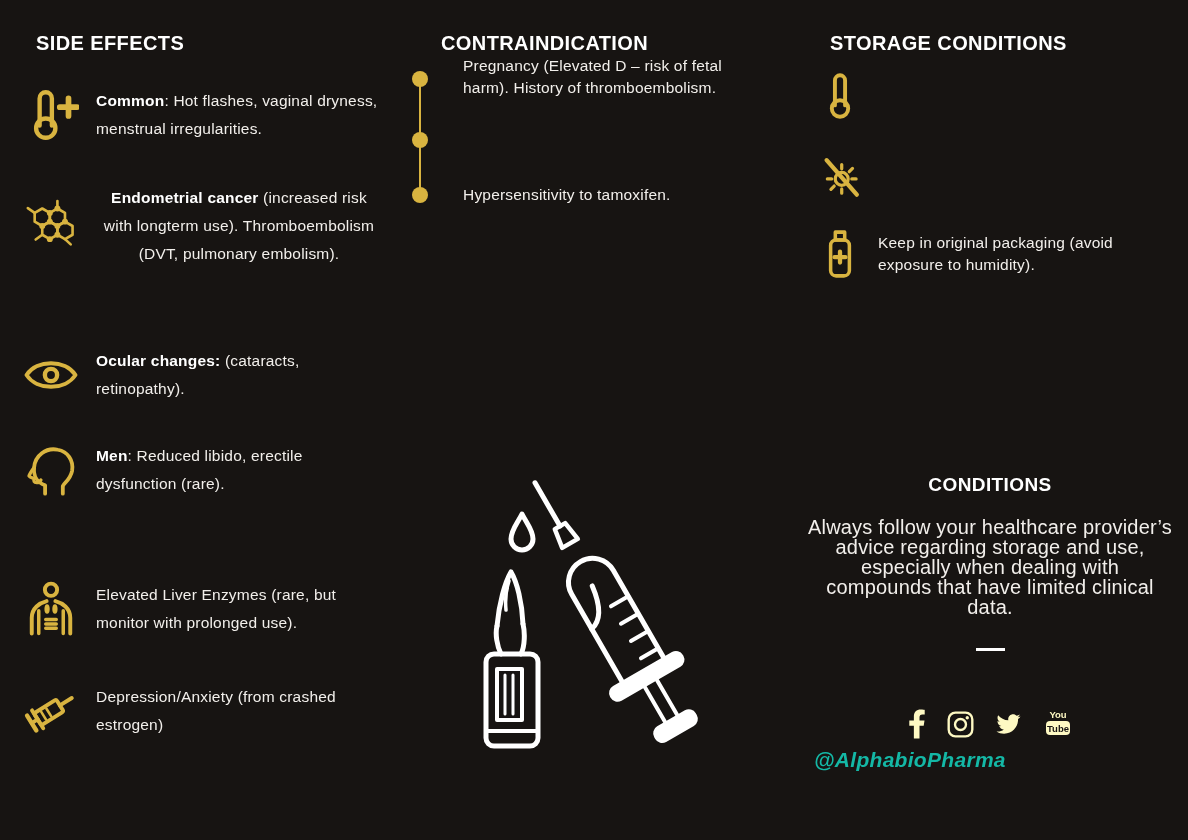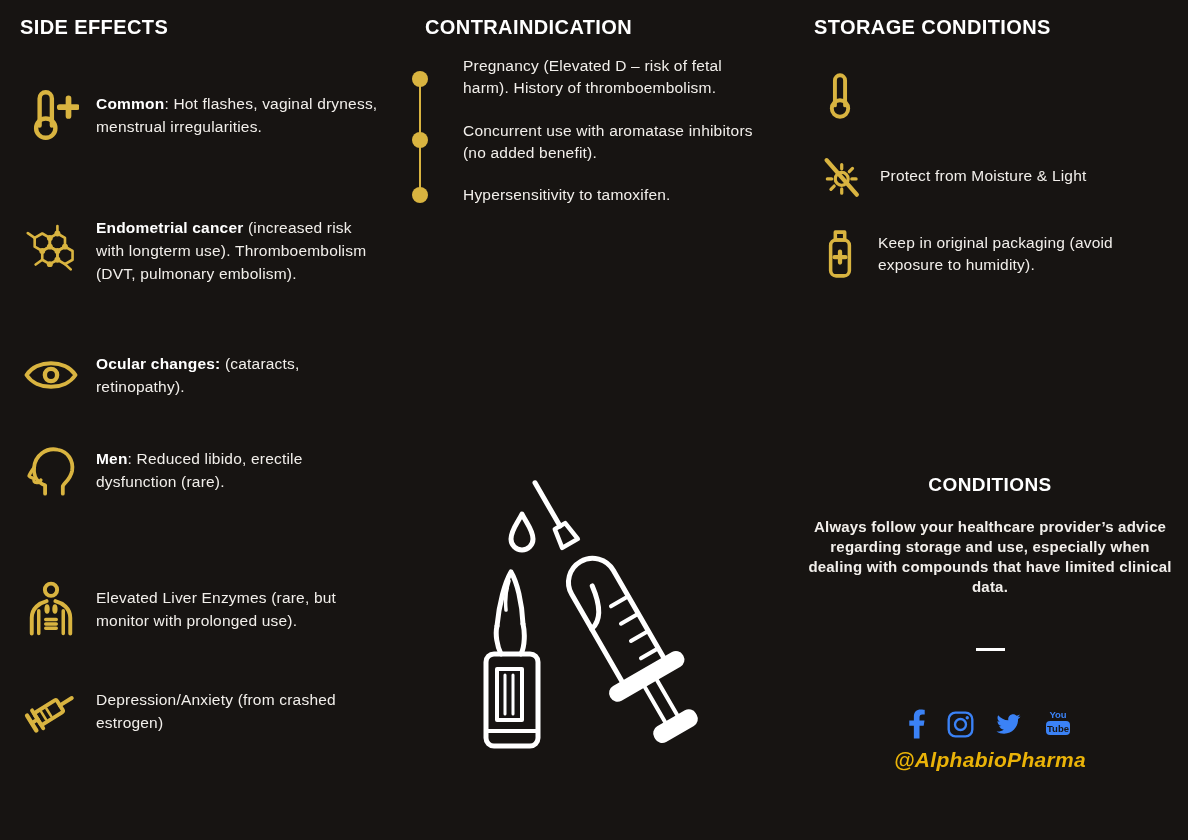--- a/index.html
+++ b/index.html
@@ -12,69 +12,69 @@
   *{box-sizing:border-box;}
   html,body{margin:0;padding:0;}
   body{background:#000;}
   .page{
     position:relative;width:1188px;height:840px;overflow:hidden;
     background:var(--background,#171412);
     font-family:"Liberation Sans","DejaVu Sans",sans-serif;
     color:var(--body_text,#f2efeb);
   }
   h2.col-title{
-    position:absolute;margin:0;color:var(--heading,#fff);
+    position:absolute;margin:16px;color:var(--heading,#fff);
     font-size:20px;font-weight:800;letter-spacing:.4px;
   }
   
   .se-row{position:absolute;left:22px;width:360px;display:flex;align-items:center;gap:16px;}
   .se-icon{flex:0 0 58px;height:58px;display:flex;align-items:center;justify-content:center;color:var(--accent,#d9b440);}
-  .se-text{margin:0;font-size:15.5px;line-height:23px;letter-spacing:.2px;color:var(--body_text,#f2efeb);}
+  .se-text{margin:0;font-size:15.5px;line-height:28px;letter-spacing:.2px;color:var(--body_text,#f2efeb);}
   .se-text b{font-weight:700;color:#fff;}
   
   .timeline{position:absolute;left:412px;top:71px;width:16px;height:132px;}
   .timeline .tl-line{position:absolute;left:7px;top:7px;bottom:7px;width:2px;background:var(--accent,#d9b440);}
   .timeline .tl-dot{position:absolute;left:0;width:16px;height:16px;border-radius:50%;background:var(--accent,#d9b440);}
   .ci-text{position:absolute;left:463px;width:300px;margin:0;font-size:15.5px;line-height:21.5px;letter-spacing:.2px;}
   .illustration{position:absolute;left:470px;top:478px;color:var(--illustration,#fff);}
   
   .st-row{position:absolute;left:818px;width:352px;display:flex;align-items:center;gap:16px;}
   .st-icon{flex:0 0 44px;height:52px;display:flex;align-items:center;justify-content:center;color:var(--accent,#d9b440);}
   .st-text{margin:0;font-size:15.5px;line-height:22px;letter-spacing:.2px;}
   .disclaimer-title{position:absolute;left:814px;top:474px;width:352px;margin:0;text-align:center;
     color:var(--heading,#fff);font-size:19px;font-weight:800;letter-spacing:.4px;}
   .disclaimer-body{position:absolute;left:806px;top:517px;width:368px;margin:0;text-align:center;
-    font-size:15px;line-height:20px;font-weight:700;letter-spacing:.2px;}
+    font-size:20px;line-height:20px;font-weight:400;letter-spacing:.2px;}
   .divider{position:absolute;left:976px;top:648px;width:29px;height:3px;background:#fff;}
   .social-row{position:absolute;left:814px;top:706px;width:352px;height:36px;
     display:flex;align-items:center;justify-content:center;gap:21px;}
-  .social-btn{display:flex;align-items:center;justify-content:center;color:#3b82f6;cursor:pointer;background:none;border:none;padding:0;}
-  .handle{position:absolute;left:814px;top:748px;width:352px;margin:0;text-align:center;
-    color:#eab308;font-size:21px;font-weight:700;font-style:italic;letter-spacing:.3px;}
+  .social-btn{display:flex;align-items:center;justify-content:center;color:#fef9c3;cursor:pointer;background:none;border:none;padding:0;}
+  .handle{position:absolute;left:814px;top:748px;width:352px;margin:0;
+    color:#14b8a6;font-size:21px;font-weight:700;font-style:italic;letter-spacing:.3px;}
   svg{display:block;}
 </style>
 </head>
 <body>
 
 <div class="page">
 
   <h2 class="col-title" style="left:20px;top:16px;">SIDE EFFECTS</h2>
 
   <div class="se-row" style="top:86px;">
     <span class="se-icon">
       <svg width="56" height="56" viewBox="0 0 64 64" fill="none" stroke="currentColor" stroke-linecap="round" stroke-linejoin="round">
         <path d="M19,44 V13 a7,7 0 0 1 14,0 V44" stroke-width="5"></path>
         <circle cx="26" cy="47" r="11" stroke-width="5"></circle>
         <path d="M42,23 H62 M52,13 V33" stroke-width="6.5"></path>
       </svg>
     </span>
     <p class="se-text"><b>Common</b><span>: Hot flashes, vaginal dryness, menstrual irregularities.</span></p>
   </div>
 
-  <div class="se-row" style="top:216px;">
+  <div class="se-row" style="top:184px;text-align:center;">
     <span class="se-icon">
       <svg width="56" height="56" viewBox="0 0 64 64" fill="none" stroke="currentColor" stroke-linecap="round" stroke-linejoin="round">
         <polygon points="22,12 30.66,17 30.66,27 22,32 13.34,27 13.34,17" stroke-width="3"></polygon>
         <polygon points="39.32,12 47.98,17 47.98,27 39.32,32 30.66,27 30.66,17" stroke-width="3"></polygon>
         <polygon points="30.66,27 39.32,32 39.32,42 30.66,47 22,42 22,32" stroke-width="3"></polygon>
         <polygon points="47.98,27 56.64,32 56.64,42 47.98,47 39.32,42 39.32,32" stroke-width="3"></polygon>
         <path d="M39.32,12 V3.5 M13.34,17 L5.5,11.5 M47.98,47 L54.5,53 M22,42 L14.5,47.5" stroke-width="3"></path>
         <g fill="currentColor" stroke="none">
           <circle cx="30.66" cy="17" r="3.4"></circle>
             <circle cx="30.66" cy="27" r="3.4"></circle>
@@ -145,21 +145,20 @@
   <h2 class="col-title" style="left:425px;top:16px;">CONTRAINDICATION</h2>
 
   <div class="timeline">
     <span class="tl-line"></span>
     <span class="tl-dot" style="top:0;"></span>
     <span class="tl-dot" style="top:61px;"></span>
     <span class="tl-dot" style="top:116px;"></span>
   </div>
 
   <p class="ci-text" style="top:55px;">Pregnancy (Elevated D – risk of fetal harm). History of thromboembolism.</p>
-  <p class="ci-text" style="top:120px;">Concurrent use with aromatase inhibitors (no added benefit).</p>
   <p class="ci-text" style="top:184px;">Hypersensitivity to tamoxifen.</p>
 
   <div class="illustration">
     <svg width="260" height="290" viewBox="0 0 260 290" fill="none" stroke="currentColor" stroke-linecap="round" stroke-linejoin="round">
 
       <path d="M52,36 C57,46 63,52 63,61 A11,11 0 0 1 41,61 C41,52 47,46 52,36 Z" stroke-width="5"></path>
 
       <path d="M27,148 C29,126 35,104 41,94 C47,104 52,124 53,146" stroke-width="5"></path>
       <path d="M36,132 C35,122 36,112 39,103" stroke-width="3.5"></path>
       <path d="M31,176 C27,168 25,156 27,148 M51,176 C55,168 55,154 53,146" stroke-width="5"></path>
@@ -194,21 +193,20 @@
   </div>
 
   <div class="st-row" style="top:150px;">
     <span class="st-icon">
       <svg width="46" height="46" viewBox="0 0 64 64" fill="none" stroke="currentColor" stroke-linecap="round" stroke-linejoin="round">
         <circle cx="33" cy="36" r="9" stroke-width="4.5"></circle>
         <path d="M33,22 V16 M43.5,26 L48,21.5 M47,36 H53 M43.5,46 L48,50.5 M33,50 V56 M22.5,46 L18,50.5 M19,36 H13" stroke-width="4.5"></path>
         <path d="M12,10 L54,58" stroke-width="6"></path>
       </svg>
     </span>
-    <p class="st-text">Protect from Moisture &amp; Light</p>
   </div>
 
   <div class="st-row" style="top:228px;">
     <span class="st-icon">
       <svg width="32" height="50" viewBox="0 0 40 64" fill="none" stroke="currentColor" stroke-linecap="round" stroke-linejoin="round">
         <path d="M14,4 h12 v10 h-12 z" stroke-width="4.5"></path>
         <rect x="8" y="14" width="24" height="46" rx="7" stroke-width="4.5"></rect>
         <path d="M20,29 V43 M13,36 H27" stroke-width="5.5"></path>
       </svg>
     </span>

